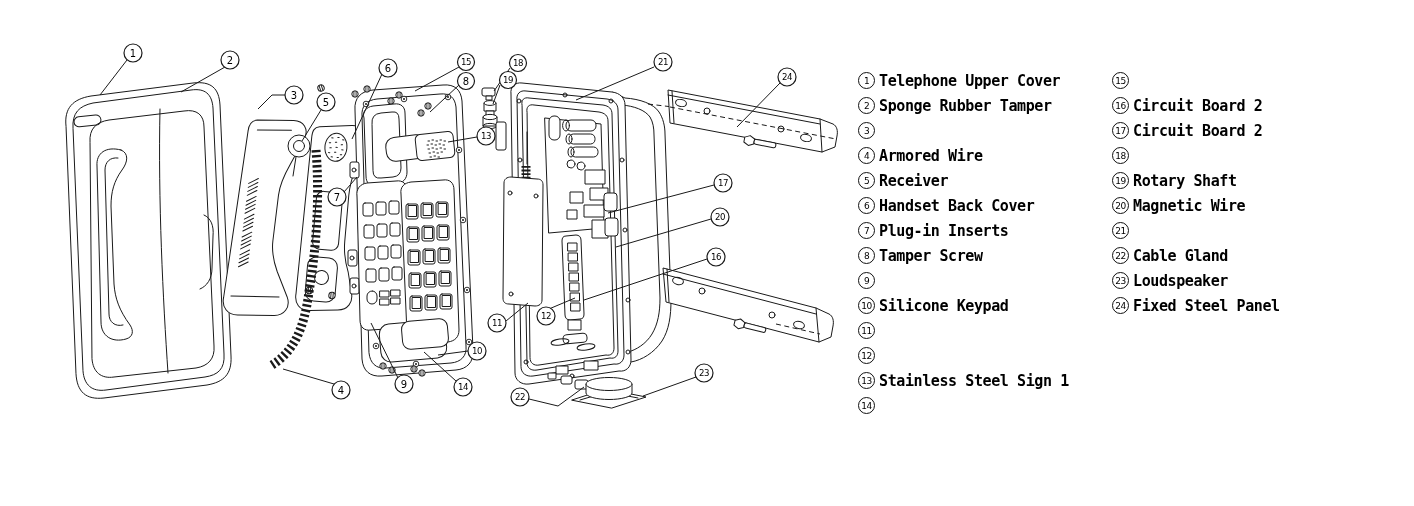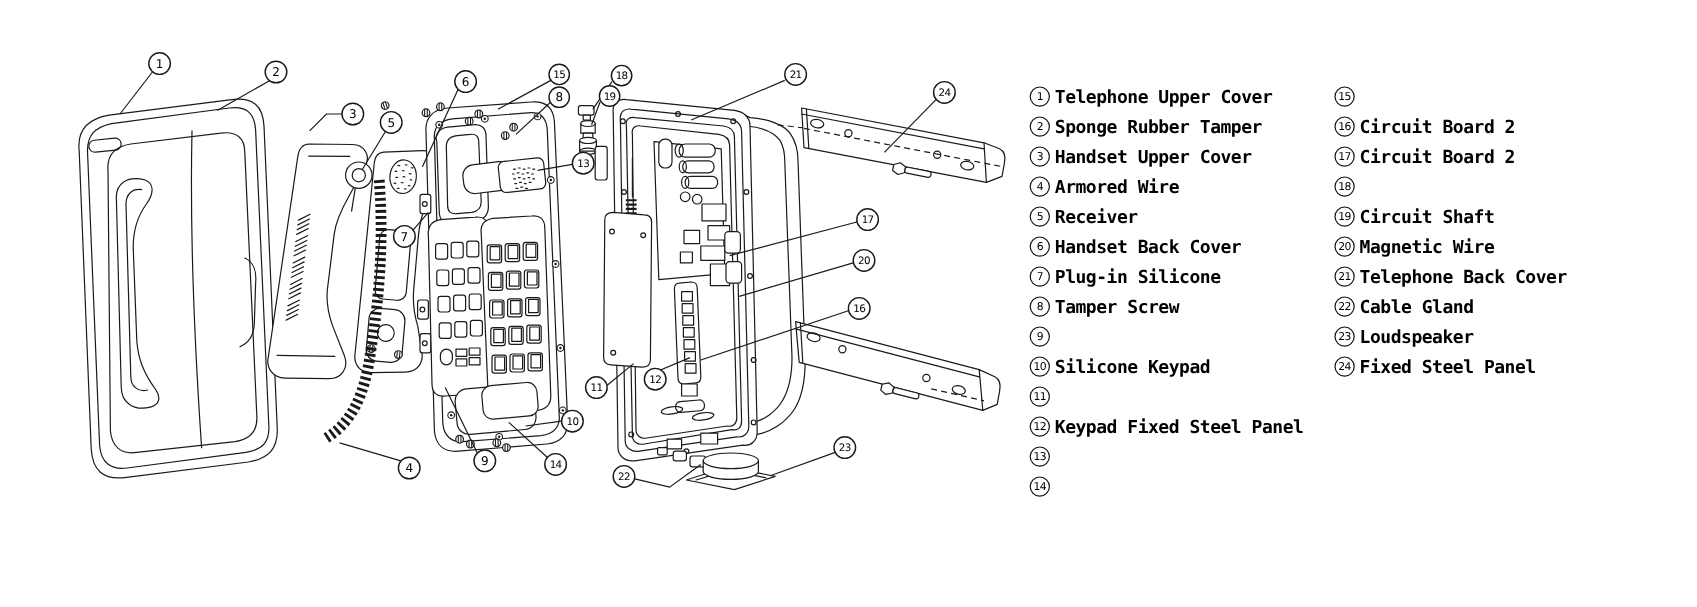--- a/index.html
+++ b/index.html
@@ -455,58 +455,57 @@
     <li>
         <span class="cnum">1</span>
         <span class="plabel">Telephone Upper Cover</span>
       </li>
     <li>
         <span class="cnum">2</span>
         <span class="plabel">Sponge Rubber Tamper</span>
       </li>
     <li>
         <span class="cnum">3</span>
-        <span class="plabel">Handset Upper Cover</span>
       </li>
     <li>
         <span class="cnum">4</span>
         <span class="plabel">Armored Wire</span>
       </li>
     <li>
         <span class="cnum">5</span>
         <span class="plabel">Receiver</span>
       </li>
     <li>
         <span class="cnum">6</span>
         <span class="plabel">Handset Back Cover</span>
       </li>
     <li>
         <span class="cnum">7</span>
-        <span class="plabel">Plug-in Silicone</span>
+        <span class="plabel">Plug-in Inserts</span>
       </li>
     <li>
         <span class="cnum">8</span>
         <span class="plabel">Tamper Screw</span>
       </li>
     <li>
         <span class="cnum">9</span>
       </li>
     <li>
         <span class="cnum">10</span>
         <span class="plabel">Silicone Keypad</span>
       </li>
     <li>
         <span class="cnum">11</span>
       </li>
     <li>
         <span class="cnum">12</span>
-        <span class="plabel">Keypad Fixed Steel Panel</span>
       </li>
     <li>
         <span class="cnum">13</span>
+        <span class="plabel">Stainless Steel Sign 1</span>
       </li>
     <li>
         <span class="cnum">14</span>
       </li>
   </ul>
 
   <ul class="parts col2">
     <li>
         <span class="cnum">15</span>
       </li>
@@ -516,29 +515,28 @@
       </li>
     <li>
         <span class="cnum">17</span>
         <span class="plabel">Circuit Board 2</span>
       </li>
     <li>
         <span class="cnum">18</span>
       </li>
     <li>
         <span class="cnum">19</span>
-        <span class="plabel">Circuit Shaft</span>
+        <span class="plabel">Rotary Shaft</span>
       </li>
     <li>
         <span class="cnum">20</span>
         <span class="plabel">Magnetic Wire</span>
       </li>
     <li>
         <span class="cnum">21</span>
-        <span class="plabel">Telephone Back Cover</span>
       </li>
     <li>
         <span class="cnum">22</span>
         <span class="plabel">Cable Gland</span>
       </li>
     <li>
         <span class="cnum">23</span>
         <span class="plabel">Loudspeaker</span>
       </li>
     <li>

